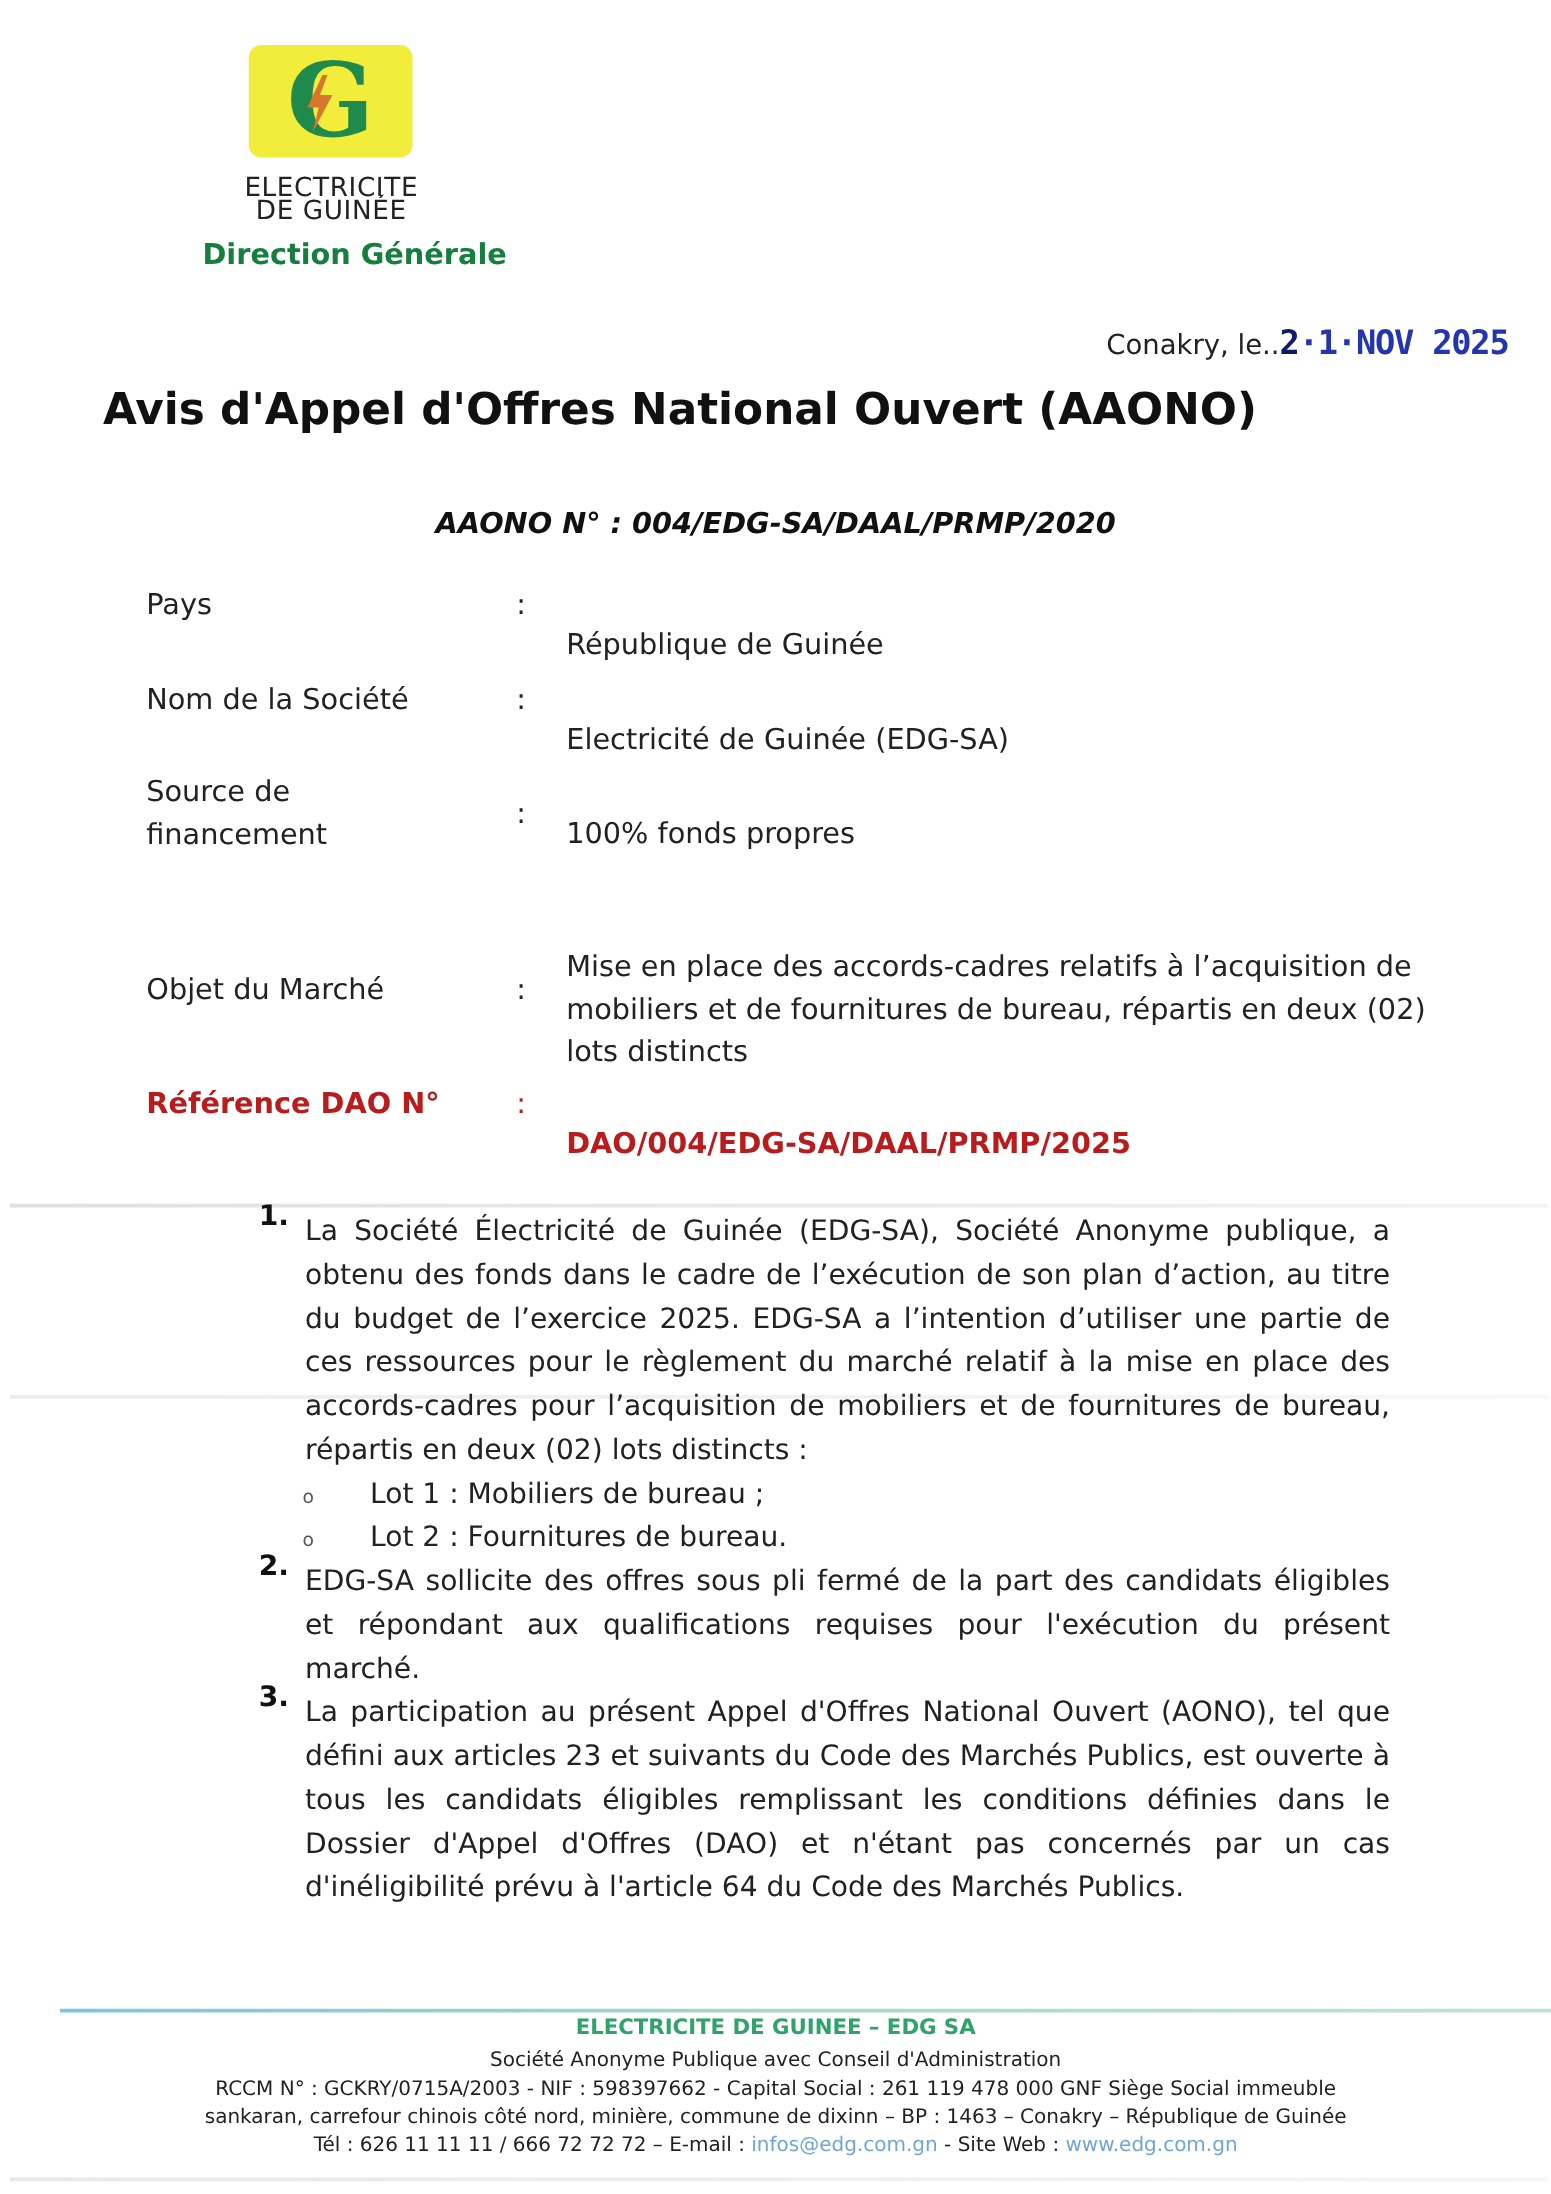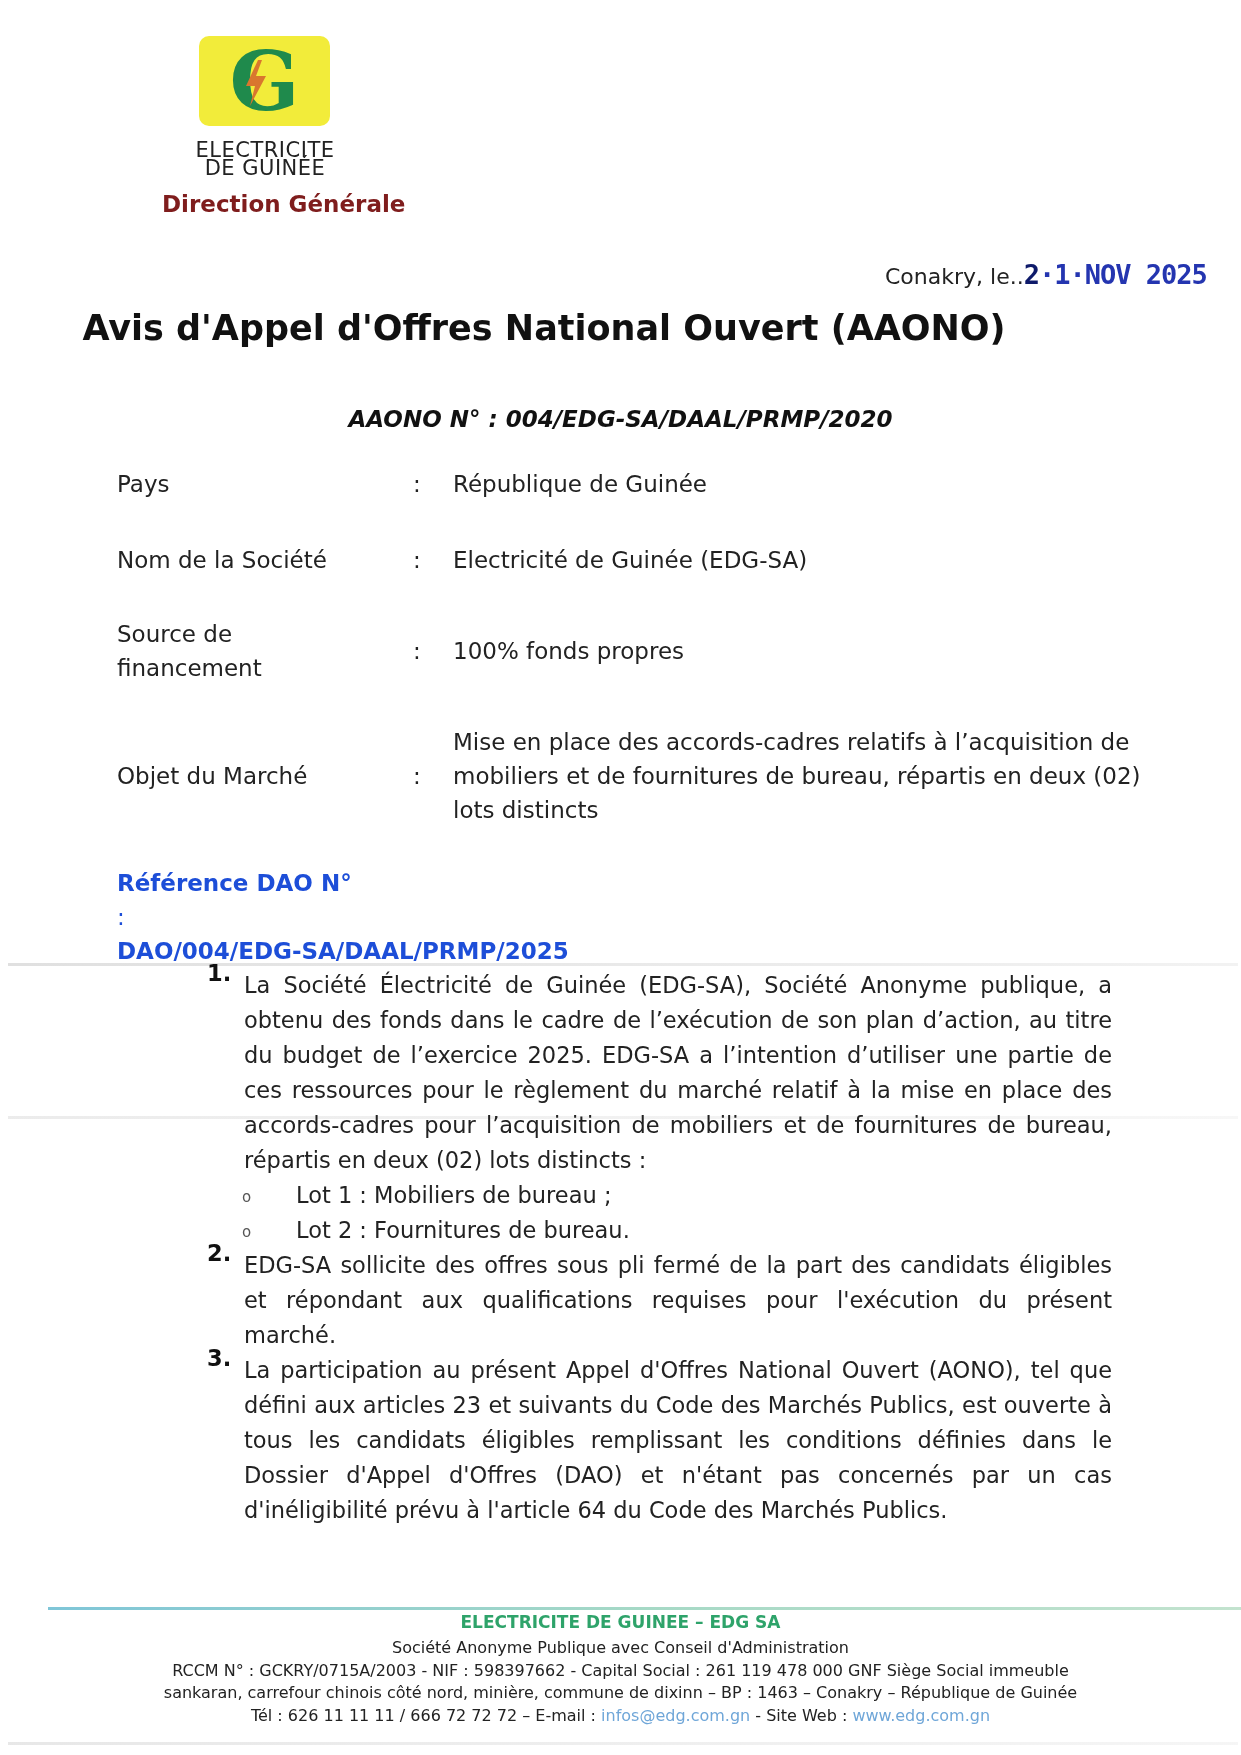--- a/index.html
+++ b/index.html
@@ -7,37 +7,37 @@
          font-family: "DejaVu Sans", sans-serif; color: #1a1a1a; }
   .abs { position: absolute; }
 
   
   .logo-box { left: 199px; top: 36px; width: 131px; height: 90px; background: #f2ec3a;
               border-radius: 10px; display: flex; align-items: center; justify-content: center; }
   .logo-g { font-family: "DejaVu Serif", serif; font-weight: bold; font-size: 82px; color: #1f8a4c;
             line-height: 1; position: relative; }
   .company-name { left: 190px; top: 141px; width: 150px; text-align: center; font-size: 21px;
                   line-height: 18px; letter-spacing: 0.5px; color: #222; }
-  .direction { left: 162px; top: 191px; font-size: 23px; font-weight: bold; color: #7f1d1d; }
+  .direction { left: 162px; top: 191px; font-size: 23px; font-weight: bold; color: #15803d; }
 
   .date-line { left: 885px; top: 259px; font-size: 22px; color: #222; white-space: nowrap; }
   .stamp { font-family: "DejaVu Sans Mono", monospace; font-weight: bold; font-size: 27px; color: #2435b0;
            letter-spacing: -1px; }
   .stamp .day { color: #0e1a6a; }
 
   .title { left: 0; width: 1088px; top: 308px; text-align: center; font-size: 35px; font-weight: bold; color: #111; }
   .ref-no { left: 0; width: 1241px; top: 406px; text-align: center; font-size: 23px; font-weight: bold;
             font-style: italic; color: #111; }
 
   
   .info-row { left: 117px; width: 1040px; display: flex; font-size: 23px; color: #222; }
   .info-label { width: 296px; line-height: 34px; }
   .info-colon { width: 40px; line-height: 34px; }
-  .info-value { flex: 1; line-height: 34px; }
-  .bold { font-weight: bold; color: #1d4ed8; flex-direction: column; }
+  .info-value { flex: 1; line-height: 34px; margin-top: 32px; }
+  .bold { font-weight: bold; color: #b91c1c; }
 
   
   .para { left: 207px; width: 905px; font-size: 22.5px; line-height: 35px; color: #222; }
   .para .num { position: absolute; left: 0; font-weight: bold; color: #111; }
   .para .text { margin-left: 37px; text-align: justify; margin-top: 12px; }
   .sub-list { margin: 0; padding: 0; list-style: none; }
   .sub-list li { position: relative; padding-left: 52px; margin-left: 37px; }
   .sub-list li .bullet { position: absolute; left: 44px; margin-left: -44px; left: 0; width: 52px;
                          font-size: 15px; color: #555; top: 2px; text-indent: 42px; }
 

